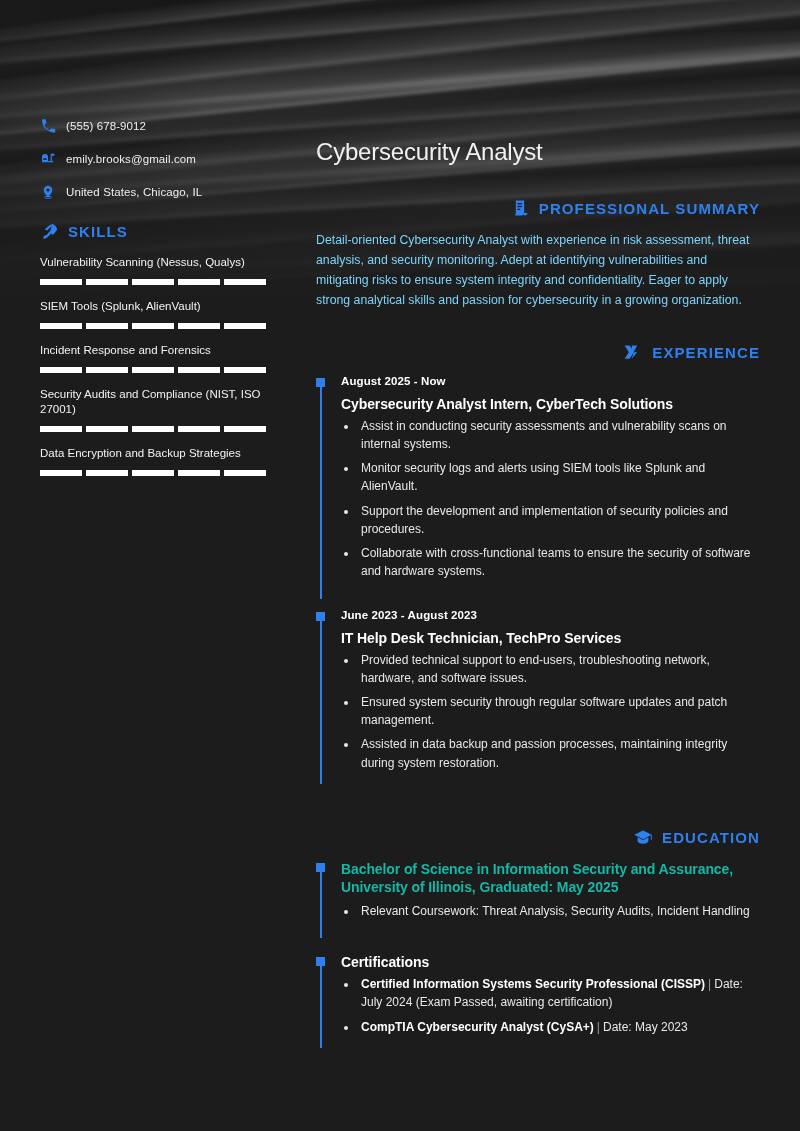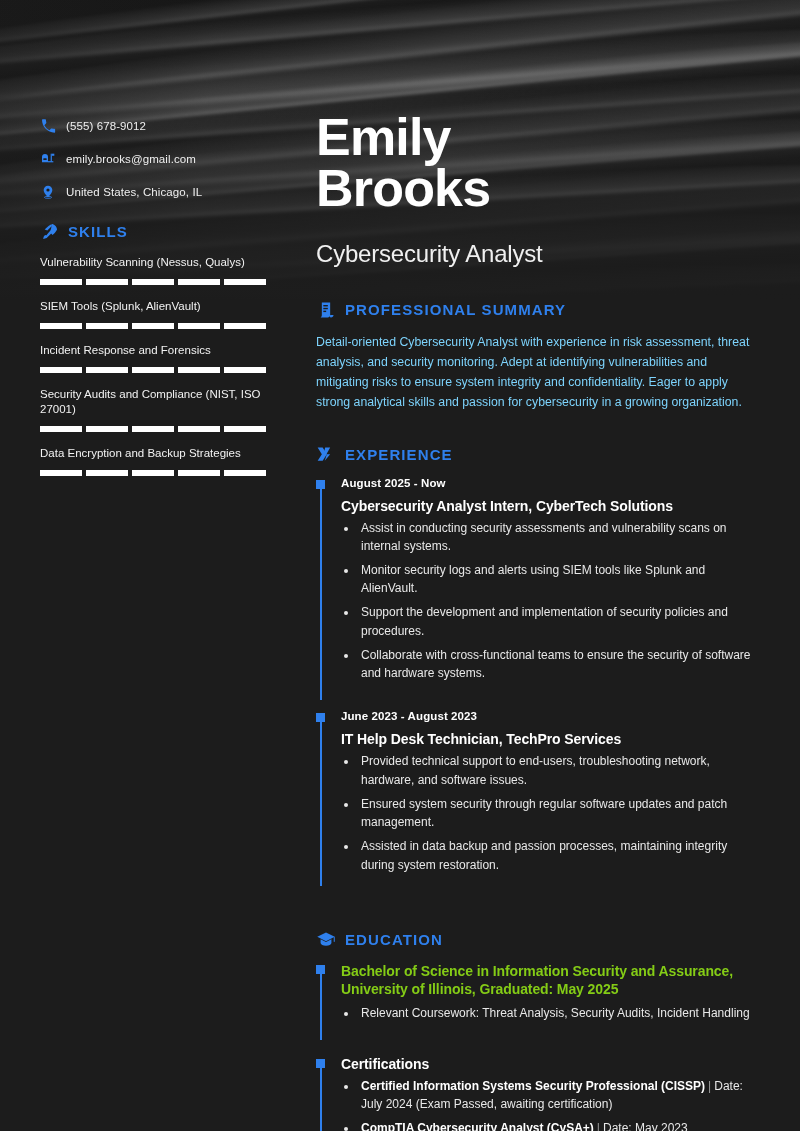--- a/index.html
+++ b/index.html
@@ -63,37 +63,37 @@
   #name {
     font-size:52px; font-weight:bold; line-height:0.98;
     letter-spacing:-0.8px; color:#ffffff;
   }
   #job-title {
     margin-top:26px; font-size:24px; color:#f0f0f0;
     letter-spacing:-0.2px;
   }
 
   .section { margin-top:32px; }
-  .sec-head-r { display:flex; align-items:center; gap:9px; margin-bottom:12px; }
+  .sec-head-r { display:flex; align-items:center; gap:9px; margin-bottom:12px;justify-content:flex-end; }
   .sec-head-r .sico { width:20px; height:20px; flex:0 0 20px; display:block; }
 
   #summary-text { font-size:12.3px; line-height:1.64; color:#7dd3fc; }
 
   
   .entry { position:relative; padding-left:25px; padding-bottom:12px; }
   .entry .marker {
     position:absolute; left:0; top:3px; width:9px; height:9px; background:#2f80ed;
   }
   .entry .tline {
     position:absolute; left:4px; top:12px; bottom:0; width:1.6px; background:#2f80ed;
   }
   .entry.last .tline { bottom:6px; }
   .entry-date { font-size:11.5px; font-weight:bold; color:#ffffff; letter-spacing:0.1px; }
   .entry-role { font-size:14px; font-weight:bold; color:#ffffff; margin-top:9px; letter-spacing:-0.1px; }
-  .entry-sub { font-size:14px; font-weight:bold; color:#84cc16; line-height:1.32; letter-spacing:-0.1px; }
+  .entry-sub { font-size:14px; font-weight:bold; color:#14b8a6; line-height:1.32; letter-spacing:-0.1px; }
   ul.points { margin:5px 0 0 17px; }
   ul.points li {
     font-size:12px; line-height:1.52; color:#e8e8e8;
     margin-bottom:6px; padding-left:3px;
   }
   ul.points li::marker { color:#e8e8e8; }
 
   .cert-name { font-weight:bold; color:#ffffff; }
   .cert-sep { color:#9a9a9a; padding:0 3px; }
   .cert-date { color:#e8e8e8; }
@@ -214,24 +214,20 @@
             <span class="skill-seg"></span>
             <span class="skill-seg"></span>
             <span class="skill-seg"></span>
           </div>
         </div>
       </div>
   </div>
 
   <div id="right-col">
 
-    <div id="name">
-      <div>Emily</div>
-      <div>Brooks</div>
-    </div>
     <div id="job-title">Cybersecurity Analyst</div>
 
     <div class="section">
       <div class="sec-head-r">
         <svg class="sico" viewBox="0 0 24 24">
           <path d="M5 3h12v15c0 1.7-1.3 3-3 3H5.5c1-.6 1.5-1.7 1.5-3V3z" fill="#2f80ed"></path>
           <rect x="8.8" y="6" width="5.4" height="1.7" fill="#1c1c1c"></rect>
           <rect x="8.8" y="9.4" width="5.4" height="1.7" fill="#1c1c1c"></rect>
           <rect x="8.8" y="12.8" width="3.4" height="1.7" fill="#1c1c1c"></rect>
           <path d="M17 18h4c0 1.7-1.3 3-3 3s-1.6-1.3-1-3z" fill="#2f80ed"></path>

